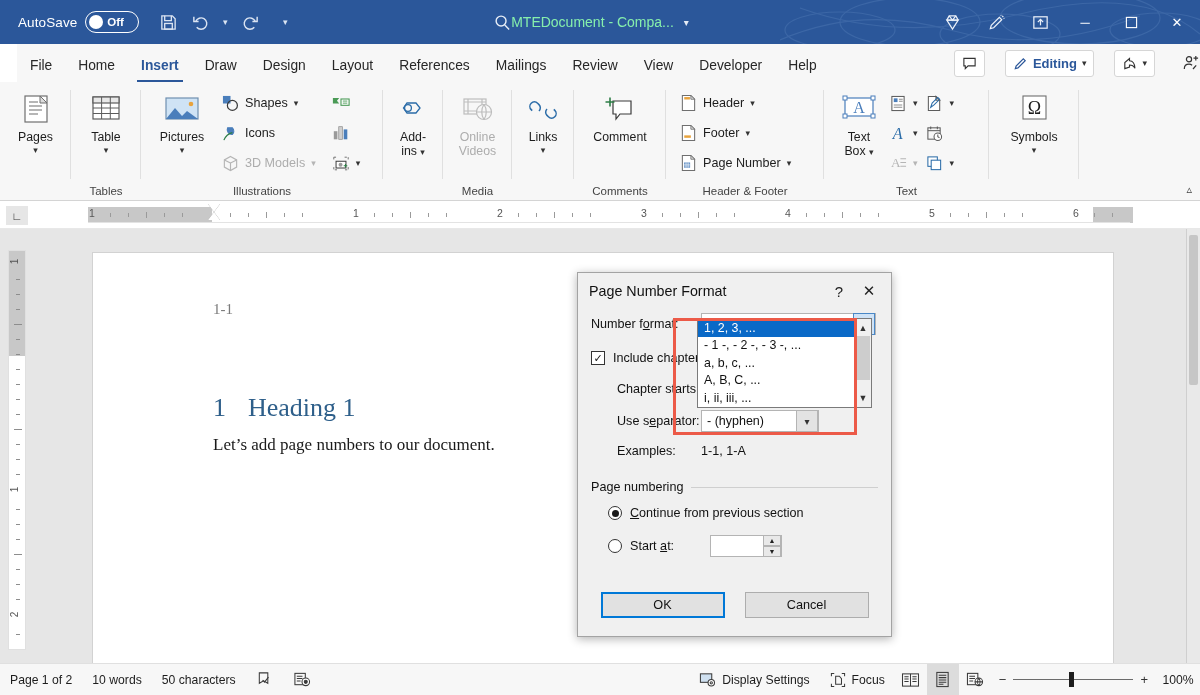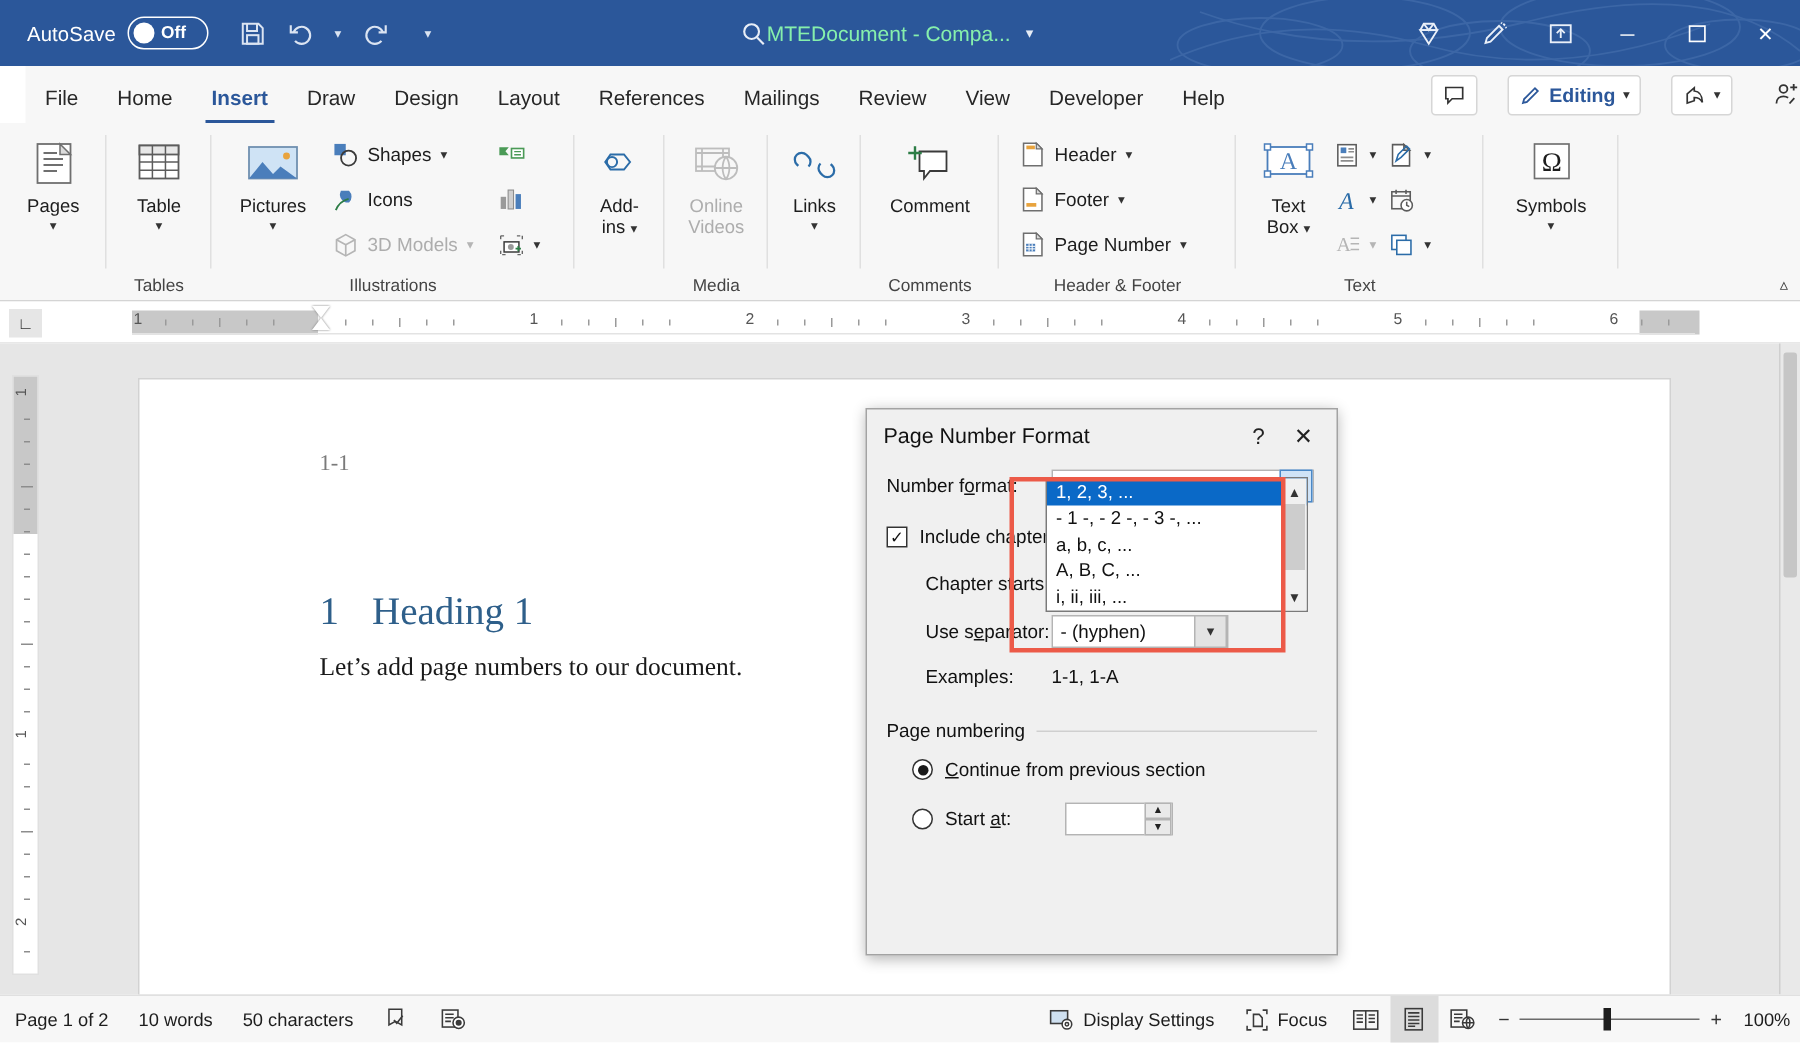--- a/index.html
+++ b/index.html
@@ -844,20 +844,24 @@
               <span class="btns">
                 <div>▲</div>
                 <div>▼</div>
               </span>
             </span>
           </div>
         </div>
       </div>
     </div>
 
+    <div class="dlg-buttons">
+      <span class="dbtn primary">OK</span>
+      <span class="dbtn">Cancel</span>
+    </div>
 
     <div class="ddlist">
       <div class="opt sel">1, 2, 3, ...</div>
       <div class="opt">- 1 -, - 2 -, - 3 -, ...</div>
       <div class="opt">a, b, c, ...</div>
       <div class="opt">A, B, C, ...</div>
       <div class="opt">i, ii, iii, ...</div>
       <div class="ddscroll">
         <div class="ar">▲</div>
         <div class="thumb"></div>

